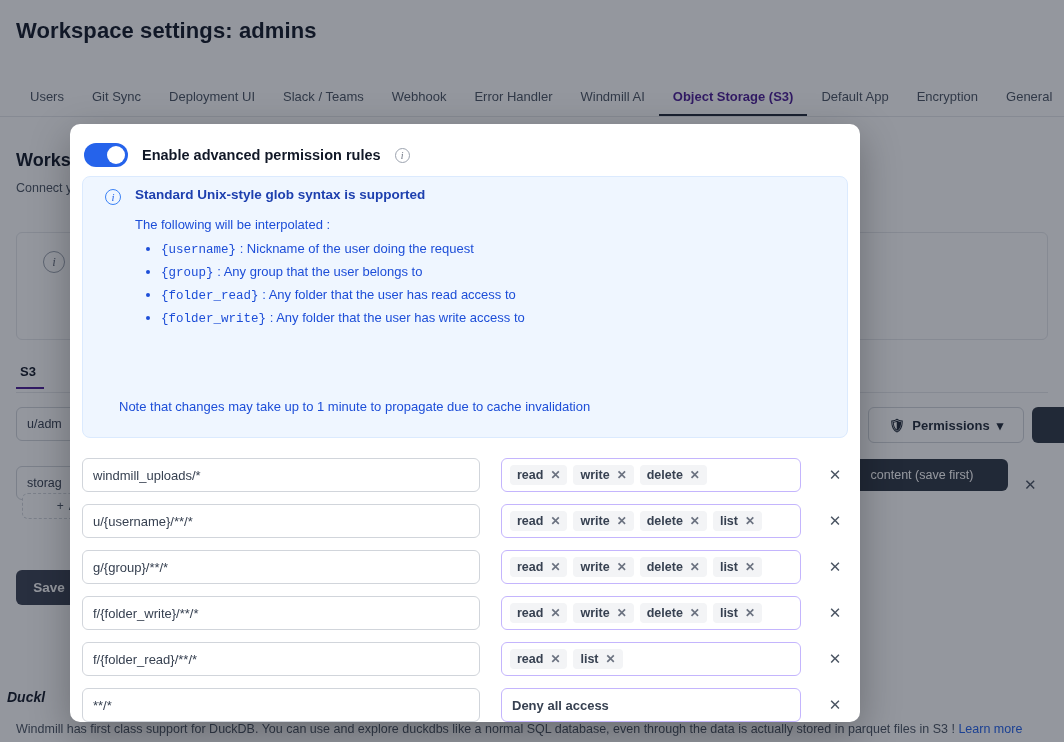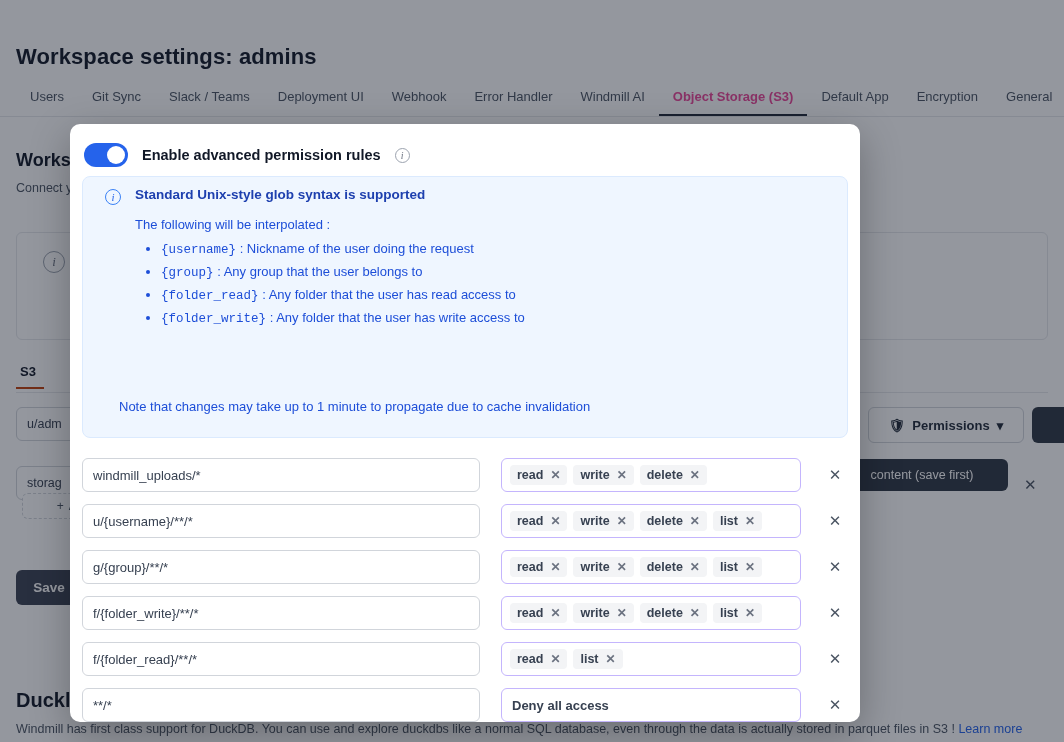--- a/index.html
+++ b/index.html
@@ -21,41 +21,40 @@
   
   .bg-root { position: absolute; inset: 0; background: #ffffff; }
 
   .page-title {
     position: absolute;
     left: 16px; top: 18px;
     font-size: 22px;
     font-weight: bold;
     color: #111827;
     letter-spacing: .1px;
-    margin-top: 26px;
   }
 
   .tabs {
     position: absolute;
     left: 16px; top: 84px;
     right: 0;
     height: 32px;
     display: flex;
     align-items: flex-end;
     gap: 0px;
     white-space: nowrap;
   }
   .tab {
     font-size: 13px;
     color: #4b5563;
     padding: 4px 14px 10px 14px;
     border-bottom: 2px solid transparent;
   }
   .tab.active {
-    color: #ec4899;
+    color: #4c1d95;
     font-weight: bold;
     border-bottom: 2px solid #1f2937;
   }
   .tabs-rule {
     position: absolute;
     left: 0; right: 0; top: 116px;
     height: 1px;
     background: #e5e7eb;
   }
 
@@ -108,21 +107,21 @@
 
   .subtab-row {
     position: absolute;
     left: 16px; top: 360px;
   }
   .subtab {
     font-size: 13px;
     font-weight: bold;
     color: #111827;
     padding: 4px 8px 8px 4px;
-    border-bottom: 2px solid #c2410c;
+    border-bottom: 2px solid #4c1d95;
     display: inline-block;
   }
   .subtab-rule {
     position: absolute;
     left: 16px; right: 16px; top: 392px;
     height: 1px;
     background: #e5e7eb;
   }
 
   .bg-input {
@@ -200,24 +199,25 @@
     width: 66px; height: 35px;
     border-radius: 6px;
     background: #3b4252;
     color: #fff;
     font-size: 13.5px;
     font-weight: bold;
     display: flex; align-items: center; justify-content: center;
   }
   .duck-title {
     position: absolute;
-    left: 16px; top: 689px;
-    font-size: 20px;
+    left: 7px; top: 689px;
+    font-size: 14px;
     font-weight: bold;
     color: #111827;
+    font-style: italic;
   }
   .duck-sub {
     position: absolute;
     left: 16px; top: 722px;
     font-size: 12.5px;
     color: #4b5563;
     white-space: nowrap;
   }
   .duck-sub a { color: #2563eb; text-decoration: none; }
 
@@ -403,22 +403,22 @@
 
 <div id="page">
 
   <div class="bg-root">
 
     <div class="page-title">Workspace settings: admins</div>
 
     <div class="tabs">
       <div class="tab">Users</div>
       <div class="tab">Git Sync</div>
+      <div class="tab">Deployment UI</div>
       <div class="tab">Slack / Teams</div>
-      <div class="tab">Deployment UI</div>
       <div class="tab">Webhook</div>
       <div class="tab">Error Handler</div>
       <div class="tab">Windmill AI</div>
       <div class="tab active">Object Storage (S3)</div>
       <div class="tab">Default App</div>
       <div class="tab">Encryption</div>
       <div class="tab">General</div>
     </div>
     <div class="tabs-rule"></div>
 

